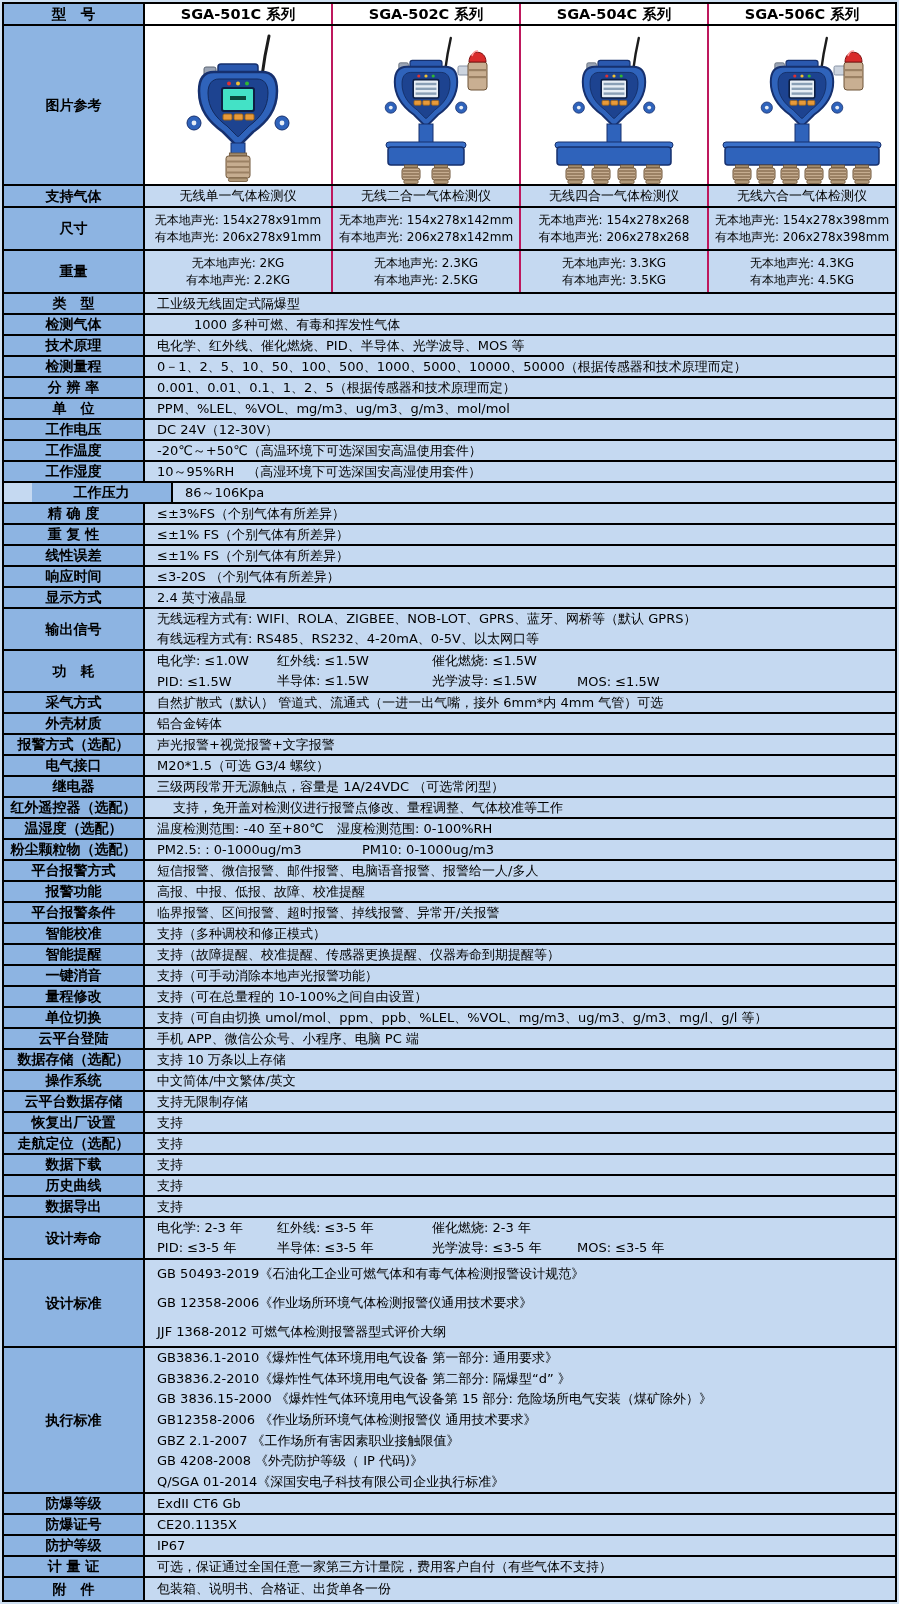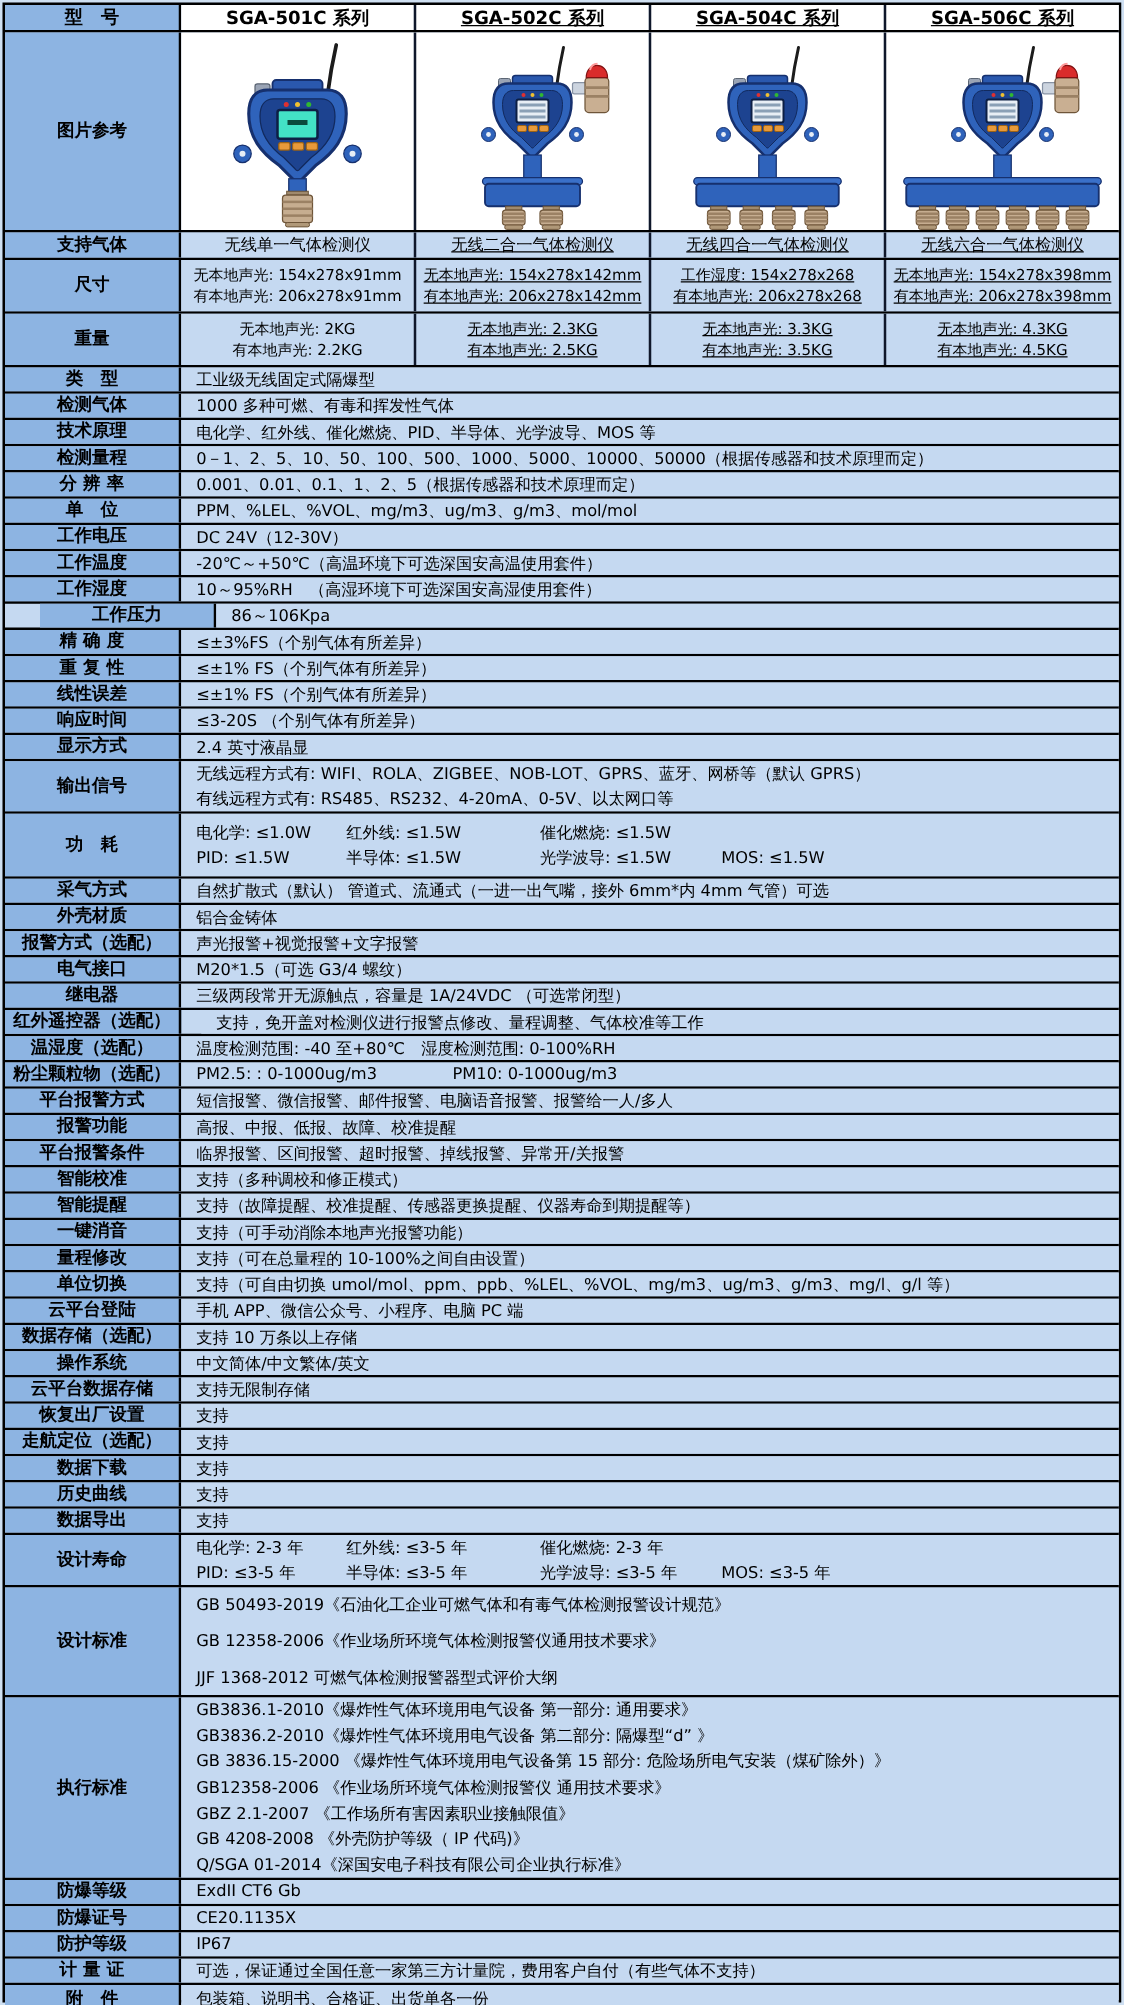--- a/index.html
+++ b/index.html
@@ -5,21 +5,21 @@
   html,body{margin:0;padding:0;width:899px;height:1604px;overflow:hidden;
     background:#cfe0f2;font-family:"DejaVu Sans","Liberation Sans",sans-serif;color:#000;}
   #spec-table{position:absolute;left:2px;top:2px;width:895px;height:1600px;
     box-sizing:border-box;border:2px solid #000;background:#c5d9f1;display:flex;flex-direction:column;}
   .row{display:flex;border-bottom:2px solid #000;box-sizing:border-box;flex:none;}
   .row.last{border-bottom:none;}
   .lbl{width:141px;min-width:141px;box-sizing:border-box;background:#8db4e2;
     border-right:2px solid #000;display:flex;align-items:center;justify-content:center;
     font-weight:bold;font-size:14px;text-align:center;line-height:1.15;padding:0 2px;}
   .cell{flex:1;background:#c5d9f1;display:flex;align-items:center;box-sizing:border-box;min-width:0;}
-  .cell + .cell{border-left:2px solid #0f172a;text-decoration:underline;}
+  .cell + .cell{border-left:2px solid #be185d;}
   .center{justify-content:center;}
   .white{background:#ffffff;}
   .bold{font-weight:bold;font-size:14px;}
   .span-cell{padding-left:12px;font-size:13px;white-space:pre;overflow:hidden;}
   .col2{flex-direction:column;justify-content:center;font-size:12px;text-align:center;}
   .col2 .l2{white-space:pre;}
   .vcell{flex-direction:column;justify-content:center;align-items:stretch;}
   .vcell .ln{padding-left:12px;font-size:13px;white-space:pre;display:flex;align-items:center;overflow:hidden;}
   .seg{display:inline-block;white-space:pre;box-sizing:border-box;}
   .imgbox{width:188px;height:158px;display:flex;align-items:center;justify-content:center;}
@@ -254,21 +254,21 @@
       <div class="lbl">尺寸</div>
       <div class="cell col2">
         <div class="l2">无本地声光: 154x278x91mm</div>
         <div class="l2">有本地声光: 206x278x91mm</div>
       </div>
       <div class="cell col2">
         <div class="l2">无本地声光: 154x278x142mm</div>
         <div class="l2">有本地声光: 206x278x142mm</div>
       </div>
       <div class="cell col2">
-        <div class="l2">工作湿度: 154x278x268</div>
+        <div class="l2">无本地声光: 154x278x268</div>
         <div class="l2">有本地声光: 206x278x268</div>
       </div>
       <div class="cell col2">
         <div class="l2">无本地声光: 154x278x398mm</div>
         <div class="l2">有本地声光: 206x278x398mm</div>
       </div>
     </div>
     <div class="row" style="height: 43px;">
       <div class="lbl">重量</div>
       <div class="cell col2">
@@ -285,21 +285,21 @@
       </div>
       <div class="cell col2">
         <div class="l2">无本地声光: 4.3KG</div>
         <div class="l2">有本地声光: 4.5KG</div>
       </div>
     </div>
     <div class="row" style="height: 21px;">
       <div class="lbl">类　型</div>
       <div class="cell span-cell">工业级无线固定式隔爆型</div>
     </div>
-    <div class="row" style="height: 21px;">
+    <div class="row" style="height: 21px; gap: 37px;">
       <div class="lbl">检测气体</div>
       <div class="cell span-cell">1000 多种可燃、有毒和挥发性气体</div>
     </div>
     <div class="row" style="height: 21px;">
       <div class="lbl">技术原理</div>
       <div class="cell span-cell">电化学、红外线、催化燃烧、PID、半导体、光学波导、MOS 等</div>
     </div>
     <div class="row" style="height: 21px;">
       <div class="lbl">检测量程</div>
       <div class="cell span-cell">0－1、2、5、10、50、100、500、1000、5000、10000、50000（根据传感器和技术原理而定）</div>
@@ -348,21 +348,21 @@
       <div class="lbl">显示方式</div>
       <div class="cell span-cell">2.4 英寸液晶显</div>
     </div>
     <div class="row" style="height: 42px;">
       <div class="lbl">输出信号</div>
       <div class="cell vcell">
         <div class="ln" style="height: 20px;">无线远程方式有: WIFI、ROLA、ZIGBEE、NOB-LOT、GPRS、蓝牙、网桥等（默认 GPRS）</div>
         <div class="ln" style="height: 20px;">有线远程方式有: RS485、RS232、4-20mA、0-5V、以太网口等</div>
       </div>
     </div>
-    <div class="row" style="height: 52px;">
+    <div class="row" style="height: 42px;">
       <div class="lbl">功　耗</div>
       <div class="cell vcell">
         <div class="ln" style="height: 20px;"><div class="seg" style="min-width: 120px;">电化学: ≤1.0W</div><div class="seg" style="min-width: 155px;">红外线: ≤1.5W</div><div class="seg">催化燃烧: ≤1.5W</div></div>
         <div class="ln" style="height: 20px;"><div class="seg" style="min-width: 120px;">PID: ≤1.5W</div><div class="seg" style="min-width: 155px;">半导体: ≤1.5W</div><div class="seg" style="min-width: 145px;">光学波导: ≤1.5W</div><div class="seg">MOS: ≤1.5W</div></div>
       </div>
     </div>
     <div class="row" style="height: 21px;">
       <div class="lbl">采气方式</div>
       <div class="cell span-cell">自然扩散式（默认） 管道式、流通式（一进一出气嘴，接外 6mm*内 4mm 气管）可选</div>
     </div>

